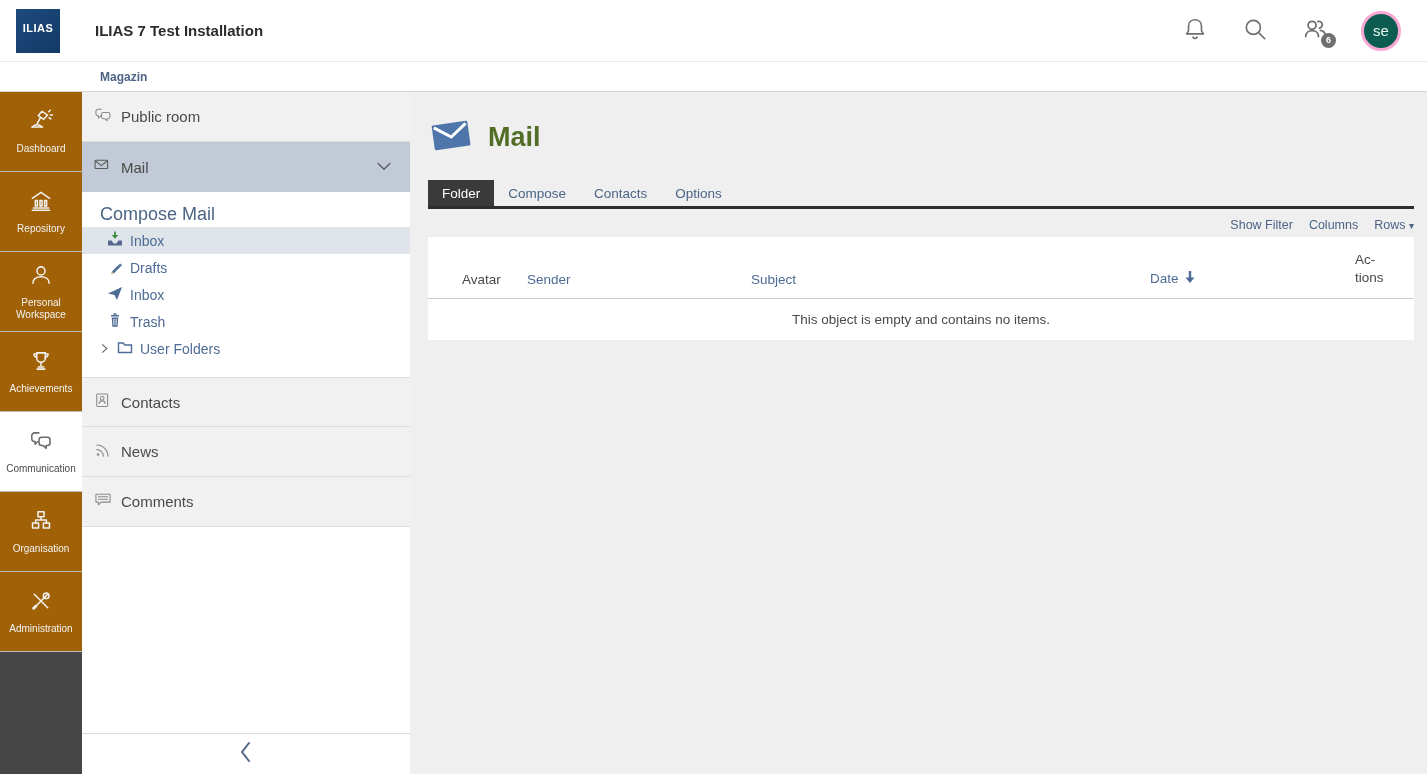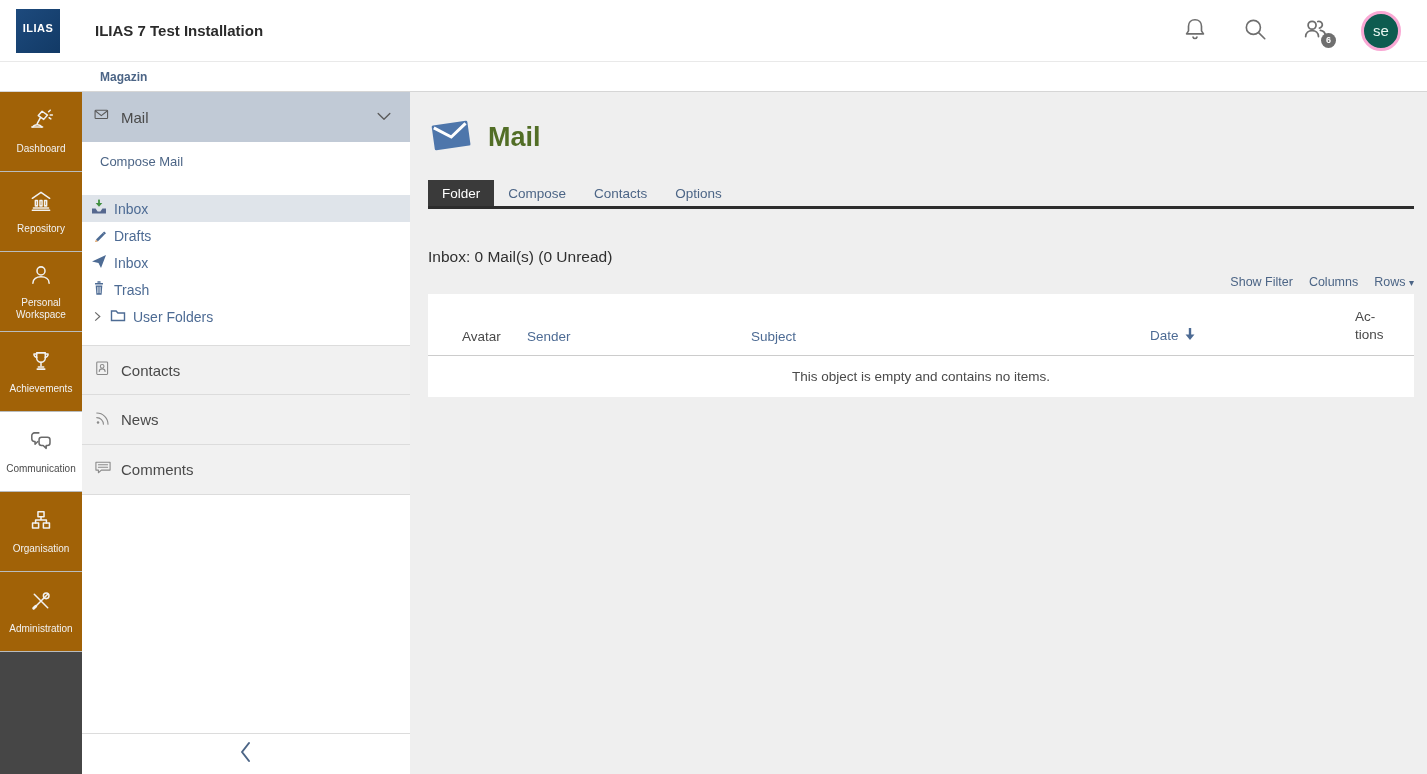--- a/index.html
+++ b/index.html
@@ -46,26 +46,26 @@
 
   
   .slate { width:328px; background:#fff; display:flex; flex-direction:column; }
   .slate-row { height:50px; flex:0 0 auto; display:flex; align-items:center; gap:8px;
     padding-left:11px; background:#f1f1f1; border-bottom:1px solid #dcdcdc;
     font-size:15px; color:#4a4a4a; cursor:pointer; }
   .slate-row svg { stroke:#8a8a8a; fill:none; stroke-width:1.3; stroke-linecap:round; stroke-linejoin:round; flex:0 0 auto; }
   .slate-row.mail-row { background:#c1cad6; border-bottom:none; }
   .chev-down { margin-left:auto; margin-right:16px; }
   .tree { padding:12px 0 15px; background:#fff; }
-  .compose-link { display:block; padding-left:18px; font-size:13px; color:#4c6586;
-    margin-bottom:26px; cursor:pointer; }
-  .titem { height:27px; display:flex; align-items:center; gap:7px; padding-left:9px;
+  .compose-link { display:block; padding-left:18px; font-size:18px; color:#4c6586;
+    margin-bottom:2px; cursor:pointer; }
+  .titem { height:27px; display:flex; align-items:center; gap:7px; padding-left:25px;
     font-size:14px; color:#4d6b94; cursor:pointer; }
   .titem.sel { background:#dfe4ea; }
-  .titem.uf { padding-left:10px; }
+  .titem.uf { padding-left:17px; }
   .gray-top { border-top:1px solid #dcdcdc; }
   .slate-fill { flex:1 1 auto; background:#fff; }
   .slate-footer { height:41px; flex:0 0 auto; border-top:1px solid #dcdcdc;
     display:flex; align-items:center; justify-content:center; cursor:pointer; background:#fff; }
 
   
   .content { flex:1; background:#efefef; padding:0 13px 0 18px; }
   .page-head { margin-top:23px; display:flex; align-items:center; gap:14px; }
   .page-title { font-size:27px; color:#526e26; }
   .tabbar { margin-top:21px; display:flex; align-items:flex-end; border-bottom:3px solid #2d2d2d; }
@@ -192,20 +192,27 @@
           <path d="M5.8 18.2 18.2 5.8M5.8 5.8l12.4 12.4"></path>
           <circle cx="16.8" cy="7.2" r="2.6"></circle>
           <path d="M5.2 18.8l2-2" stroke-width="2.6"></path>
             </svg></span>
         <span class="lbl">Administration</span>
       </div>
       <div class="slate-fill" style="background:#464646"></div>
     </nav>
 
     <aside class="slate">
+      <div class="slate-row">
+        <span><svg width="20" height="20" viewBox="0 0 24 24">
+          <path d="M10 5H6a2.5 2.5 0 0 0-2.5 2.5v3A2.5 2.5 0 0 0 6 13h.5v2.5L9.1 13"></path>
+          <path d="M12.5 9h5.5a2.3 2.3 0 0 1 2.3 2.3v2.8a2.3 2.3 0 0 1-2.3 2.3h-1.2v2.4L14 16.4h-1.5a2.3 2.3 0 0 1-2.3-2.3v-2.8A2.3 2.3 0 0 1 12.5 9z"></path>
+            </svg></span>
+        <span>Public room</span>
+      </div>
 
       <div class="slate-row mail-row">
         <span><svg width="20" height="20" viewBox="0 0 24 24" style="stroke:#5a5a5a">
           <rect x="2.5" y="5" width="15" height="10" rx="1"></rect>
           <path d="M3 6l7 5.5L17 6"></path>
             </svg></span>
         <span>Mail</span>
         <span class="chev-down"><svg width="20" height="20" viewBox="0 0 24 24" style="stroke:#5a5a5a;stroke-width:1.6">
           <path d="M5 9l7 7 7-7"></path>
             </svg></span>
@@ -306,21 +313,20 @@
         <h1 class="page-title">Mail</h1>
       </div>
 
       <div class="tabbar">
         <div class="tab active">Folder</div>
         <div class="tab">Compose</div>
         <div class="tab">Contacts</div>
         <div class="tab">Options</div>
       </div>
 
-      <div class="inbox-heading">Inbox: 0 Mail(s) (0 Unread)</div>
 
       <div class="tctrl">
         <span>Show Filter</span>
         <span>Columns</span>
         <span><span>Rows</span>
           <span class="caret">▾</span></span>
       </div>
 
       <div class="card">
         <div class="thead">

